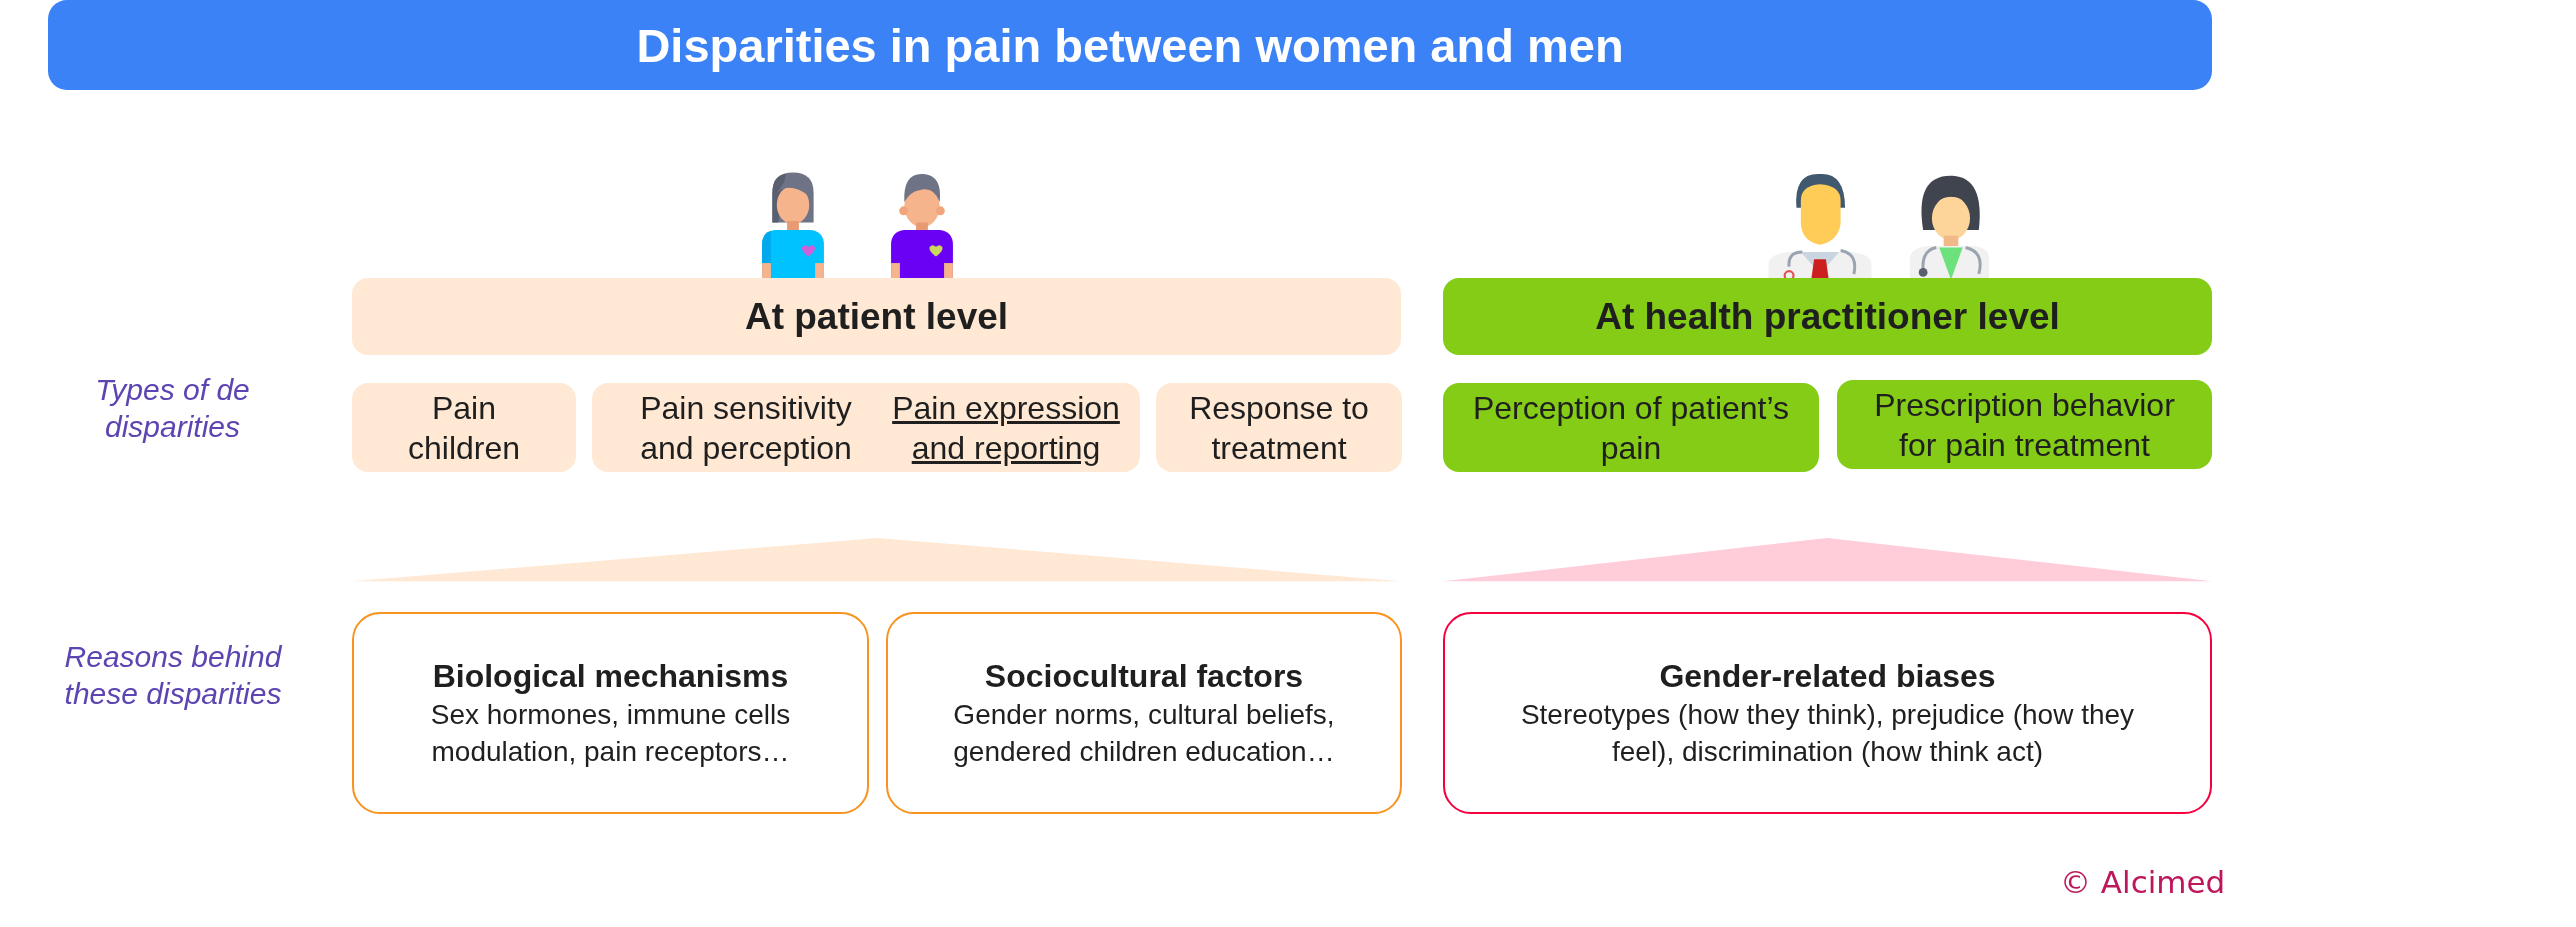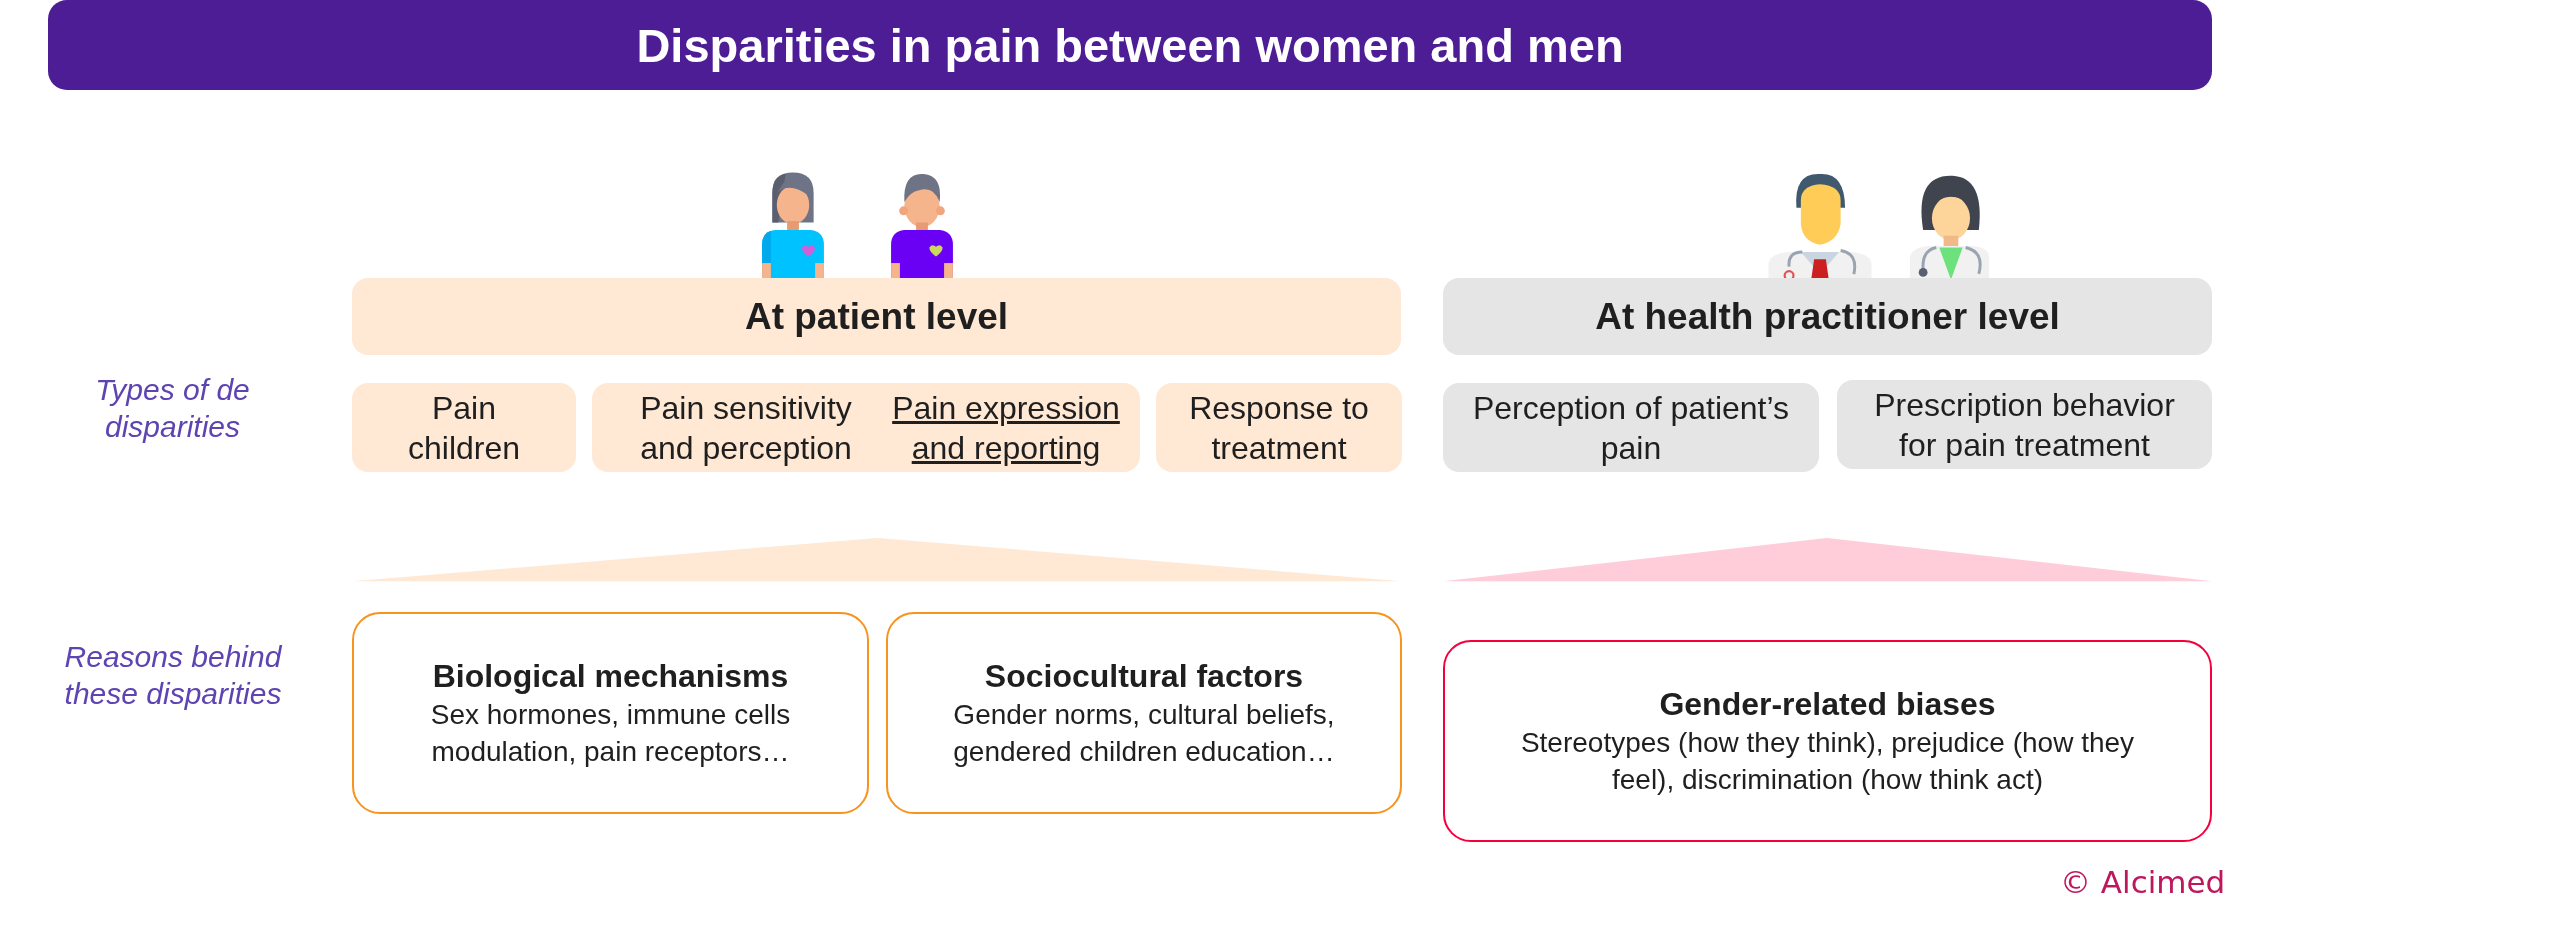--- a/index.html
+++ b/index.html
@@ -1,33 +1,33 @@
 <!DOCTYPE html>
 <html style="font-size:11.8px"><head>
 <meta charset="utf-8">
 <style>
   html, body { margin:0; padding:0; background:#ffffff; }
   body { width:2576px; height:928px; position:relative; overflow:hidden;
          font-family:"Liberation Sans", sans-serif; color:#1f1f1f; }
   .abs { position:absolute; box-sizing:border-box; }
-  .title-bar { left:48px; top:0; width:2164px; height:90px; background:#4c1d95;
+  .title-bar { left:48px; top:0; width:2164px; height:90px; background:#3b82f6;
                border-radius:0 0 19px 19px; border-top-left-radius:19px; border-top-right-radius:19px;
                display:flex; align-items:center; justify-content:center; }
   .title-bar span { color:#fff; font-weight:bold; font-size:47px; letter-spacing:0px; }
   .side-label { color:#5D44B1; font-style:italic; font-size:30px; line-height:37px; text-align:center; }
   .header-box { height:77px; top:278px; border-radius:16px; display:flex; align-items:center; justify-content:center;
                 font-weight:bold; font-size:37px; }
   .peach { background:#FFE8D4; }
-  .pink { background:#e5e5e5; }
+  .pink { background:#84cc16; }
   .type-box { top:383px; height:89px; border-radius:16px; display:flex; align-items:center; justify-content:center;
               text-align:center; font-size:32px; line-height:40px; }
   .reason-box { top:612px; height:202px; border-radius:28px; background:#fff; display:flex; flex-direction:column;
                 align-items:center; justify-content:center; text-align:center; }
   .reason-box.orange { border:2.2px solid #F7931E; }
-  .reason-box.crimson { border:2.9px solid #F5003D;margin-top:28px; }
+  .reason-box.crimson { border:2.9px solid #F5003D; }
   .reason-title { font-weight:bold; font-size:32px; line-height:40px; }
   .reason-desc { font-size:28px; line-height:37px; }
   .copyright { left:2060px; top:864px; font-family:"DejaVu Sans", sans-serif; font-size:31px; color:#be185d; }
   svg.tri { position:absolute; left:0; top:0; overflow:visible; }
   .icon-wrap { position:absolute; top:171px; }
 </style>
 </head>
 <body>
 
 <div class="abs title-bar">

